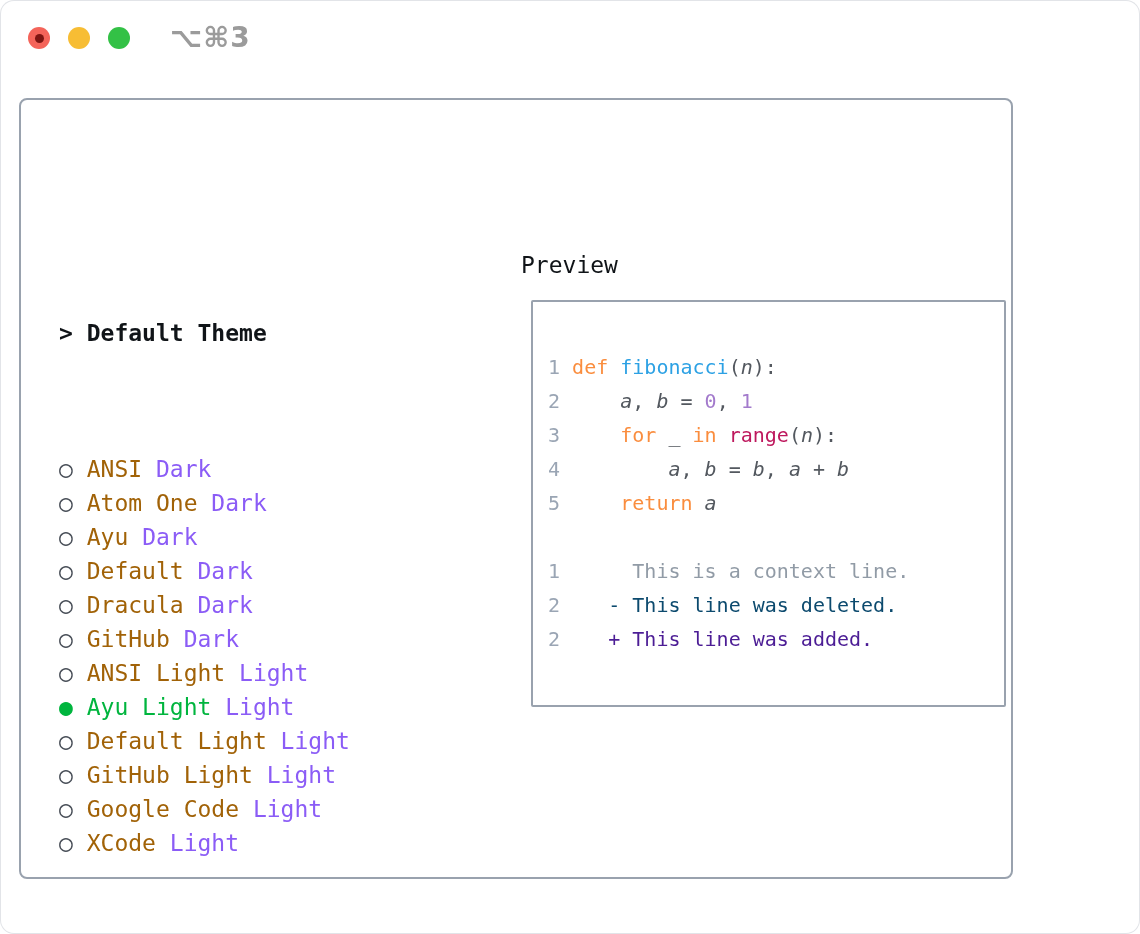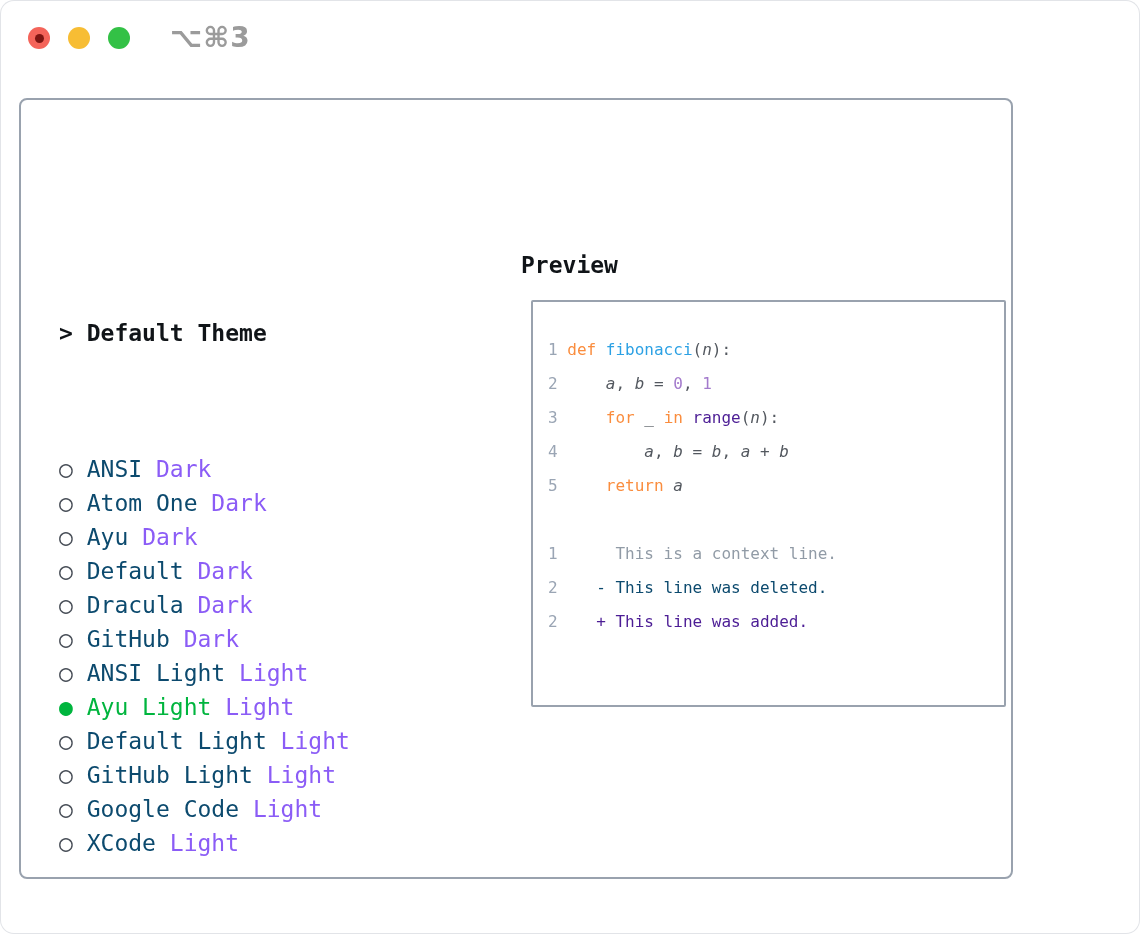--- a/index.html
+++ b/index.html
@@ -74,56 +74,56 @@
     white-space: pre;
     color: #3a4049;
   }
   .row { height: 34px; }
   .caret, .header-label {
     font-weight: bold;
     color: #101418;
   }
   .theme-row, .apply-row { cursor: pointer; }
   .bullet { color: #4a5059; }
-  .name { color: #0c4a6e; }
+  .name { color: #a16207; }
   .variant { color: #8b5cf6; }
   .selected .bullet, .selected .name { color: #00b53e; }
   
   .preview-label {
     position: absolute;
     left: 500px; top: 148px;
     height: 34px;
     line-height: 34px;
     font-size: 23px;
-    font-weight: bold;
+    font-weight: normal;
     color: #101418;
   }
   .preview-box {
     position: absolute;
     left: 510px; top: 200px;
     width: 471px;
     height: 403px;
     border: 2px solid #99a2ae;
     border-radius: 2px;
     background: #ffffff;
     overflow: hidden;
   }
   .code {
     position: absolute;
-    left: 15px; top: 31px;
-    font-size: 16px;
+    left: 15px; top: 48px;
+    font-size: 20px;
     line-height: 34px;
     white-space: pre;
   }
   .code-row { min-height: 34px; }
   .ln { color: #9aa5b4; }
   .tok-kw   { color: #fa8d3e; }
   .tok-fn   { color: #2ca1e4; }
   .tok-num  { color: #a37acc; }
-  .tok-call { color: #4c1d95; }
+  .tok-call { color: #be185d; }
   .tok-pun  { color: #53585f; }
   .tok-var  { color: #53585f; font-style: italic; }
   .tok-ctx  { color: #919ba6; }
   .tok-del  { color: #0c4a6e; }
   .tok-add  { color: #4c1d95; }
 </style>
 </head>
 <body>
 
 <div class="window">

